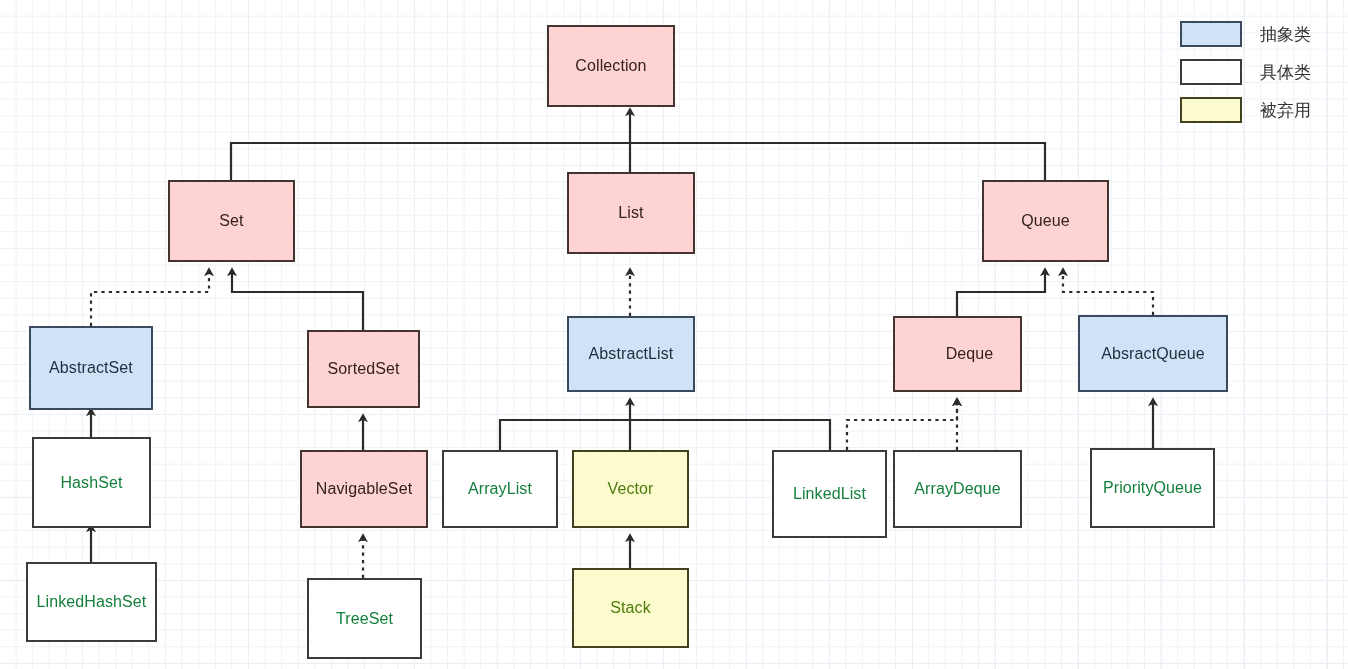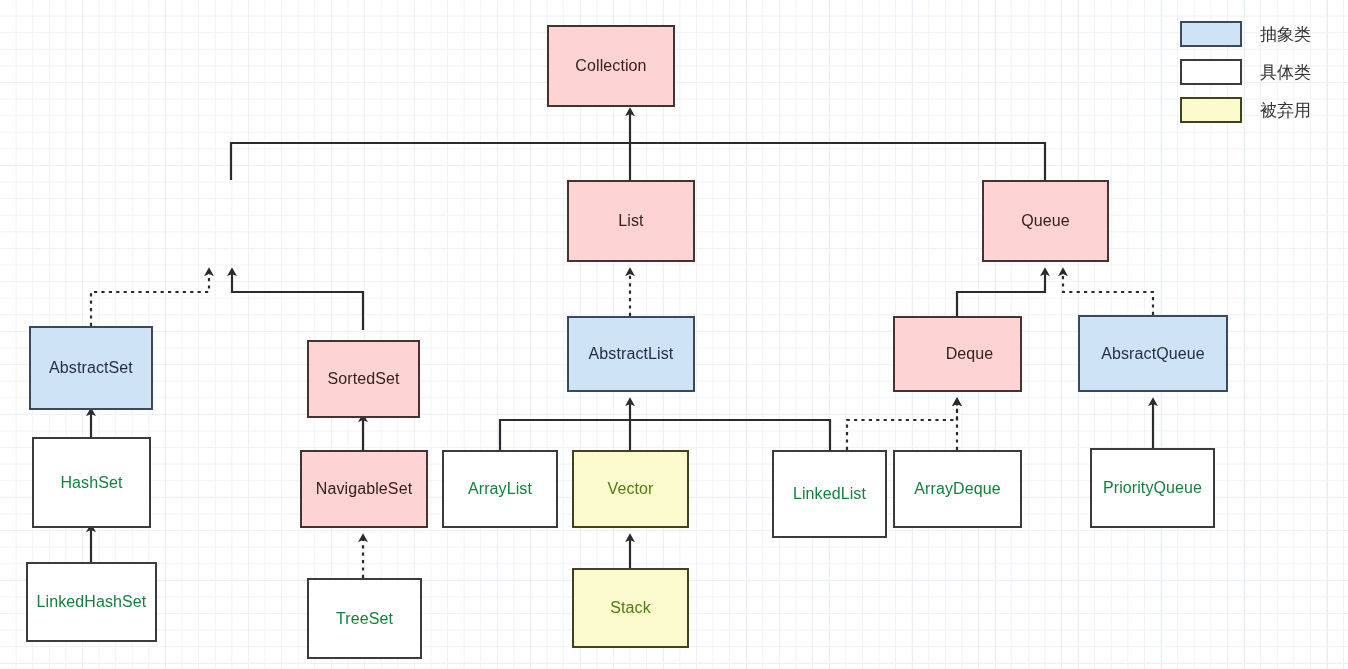--- a/index.html
+++ b/index.html
@@ -145,34 +145,37 @@
 
       <path d="M1153,448 L1153,402" marker-end="url(#arrow)"></path>
 
     </g>
   </svg>
 
   <div class="node n-interface" style="left:547px; top:25px; width:128px; height:82px;">
     <span>Collection</span>
   </div>
 
-
-  <div class="node n-interface" style="left:567px; top:180px; width:128px; height:82px;">
+  <div class="node n-interface" style="left:168px; top:180px; width:127px; height:82px;">
+    <span>Set</span>
+  </div>
+
+  <div class="node n-interface" style="left:567px; top:172px; width:128px; height:82px;">
     <span>List</span>
   </div>
 
   <div class="node n-interface" style="left:982px; top:180px; width:127px; height:82px;">
     <span>Queue</span>
   </div>
 
   <div class="node n-abstract" style="left:29px; top:326px; width:124px; height:84px;">
     <span>AbstractSet</span>
   </div>
 
-  <div class="node n-interface" style="left:307px; top:330px; width:113px; height:78px;margin-top:10px;">
+  <div class="node n-interface" style="left:307px; top:330px; width:113px; height:78px;">
     <span>SortedSet</span>
   </div>
 
   <div class="node n-abstract" style="left:567px; top:316px; width:128px; height:76px;">
     <span>AbstractList</span>
   </div>
 
   <div class="node n-interface" style="left:893px; top:316px; width:129px; height:76px;padding-left:28px;">
     <span>Deque</span>
   </div>

